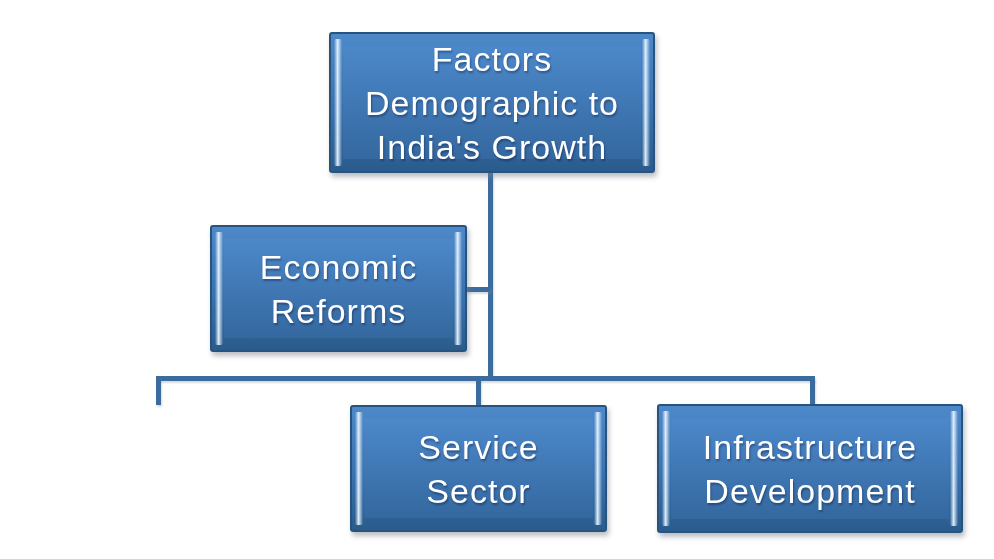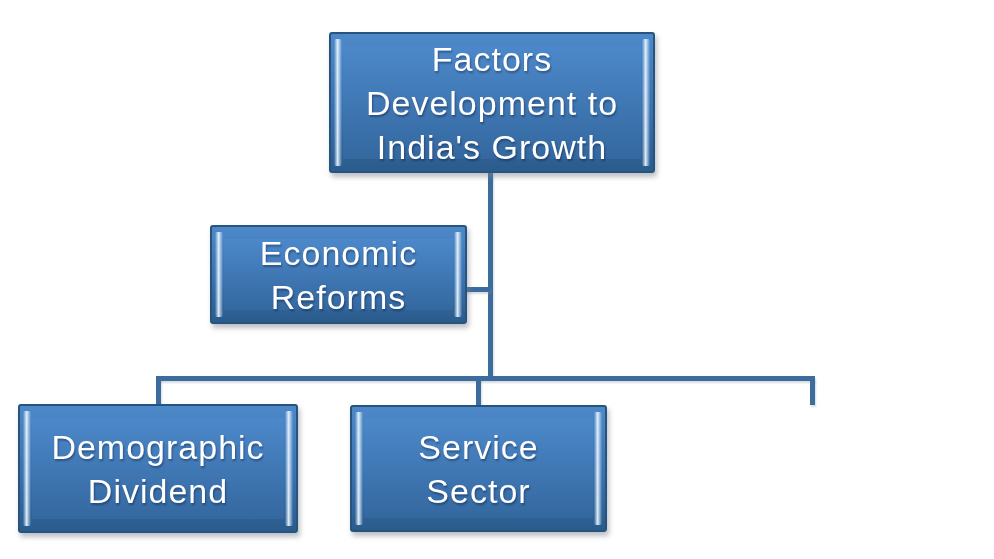--- a/index.html
+++ b/index.html
@@ -54,55 +54,55 @@
     padding:0 10px;
     background:linear-gradient(180deg,#4C88CA 0%,#34689F 100%);
     color:#ffffff;
     font-size:34px;
     line-height:44px;
     letter-spacing:1px;
     text-shadow:1px 2px 2px rgba(0,10,40,.35);
   }
 
   #node-root          {left:329px;top:32px; width:326px;height:141px;}
-  #node-economic      {left:210px;top:225px;width:257px;height:99px;padding-left:20px;}
+  #node-economic      {left:210px;top:225px;width:257px;height:127px;padding-left:20px;}
   #node-demographic   {left:18px; top:404px;width:280px;height:129px;}
   #node-service       {left:350px;top:405px;width:257px;height:127px;padding-left:42px;}
   #node-infrastructure{left:657px;top:404px;width:306px;height:129px;}
 </style>
 </head>
 <body>
 
 <div class="canvas">
 
   <div class="line" id="v-main"></div>
   <div class="line" id="stub-econ"></div>
   <div class="line" id="h-main"></div>
   <div class="line" id="drop-left"></div>
   <div class="line" id="drop-mid"></div>
   <div class="line" id="drop-right"></div>
 
   <div class="node" id="node-root">
     <div class="face">
-      <span>Factors Development to India's Growth</span>
+      <span>Factors Demographic to India's Growth</span>
     </div>
   </div>
 
   <div class="node" id="node-economic">
     <div class="face">
       <span>Economic Reforms</span>
     </div>
   </div>
 
-  <div class="node" id="node-demographic">
-    <div class="face">
-      <span>Demographic Dividend</span>
-    </div>
-  </div>
 
   <div class="node" id="node-service">
     <div class="face">
       <span>Service Sector</span>
     </div>
   </div>
 
+  <div class="node" id="node-infrastructure">
+    <div class="face">
+      <span>Infrastructure Development</span>
+    </div>
+  </div>
 
 </div>
 
 </body></html>

